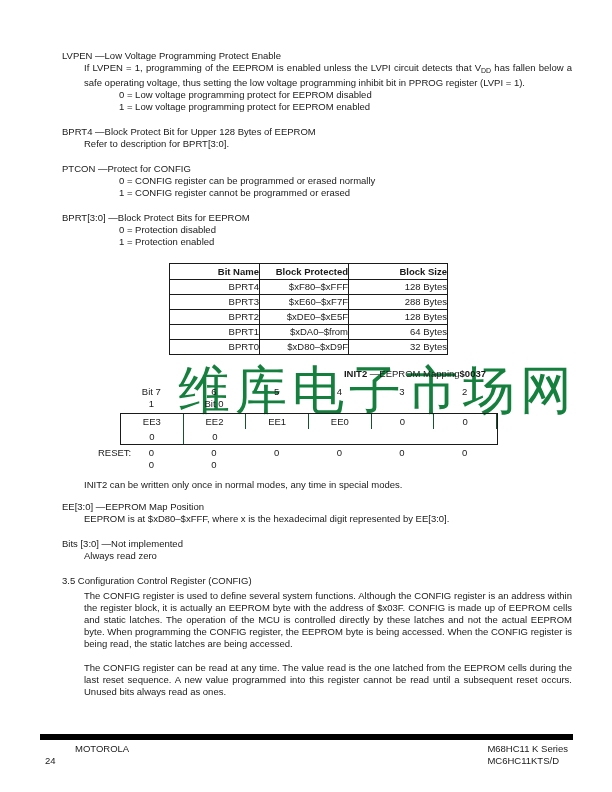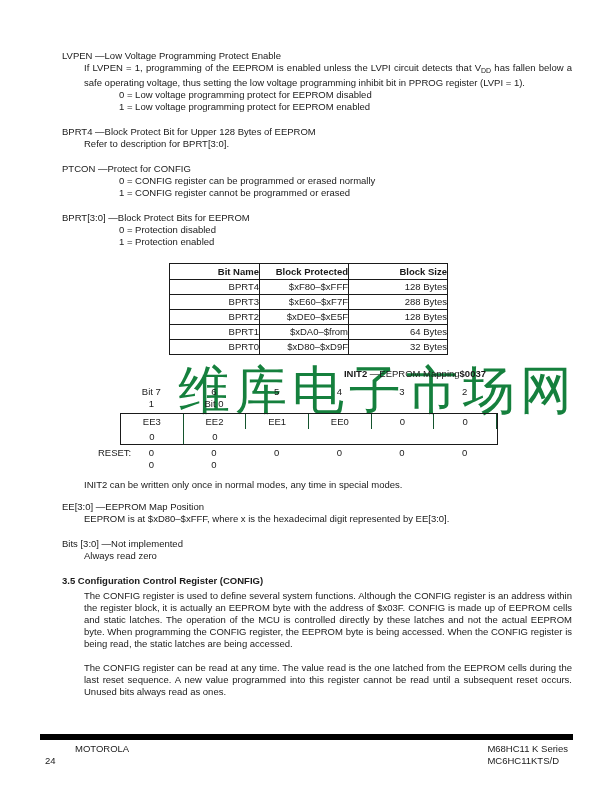--- a/index.html
+++ b/index.html
@@ -48,21 +48,21 @@
   .reg-grid { display: grid; grid-template-columns: repeat(6, 1fr); width: 376px; margin-left: 58px; }
   .reg-grid > div { text-align: center; }
   .reg-headers { margin-bottom: 3px; }
   .reg-box { border: 1.5px solid #1a1a1a; }
   .reg-box > div { height: 15px; line-height: 15px; border-right: 1px solid #14532d; }
   .reg-box > div:last-child { border-right: none; }
   .reg-reset-row { position: relative; margin-top: 2px; }
   .reg-reset-label { position: absolute; left: 0; top: 0; margin-left: 36px; }
   .reg-note { margin: 8px 0 0 22px; }
 
-  .heading35 { font-weight: bold; margin: 0 0 3px 0; }
+  .heading35 { font-weight: normal; margin: 0 0 3px 0; }
   .para { margin: 0 0 12px 12px; margin-left: 22px; text-align: justify; }
 
   
   .footer-bar { position: absolute; left: 40px; top: 734px; width: 533px; height: 6px; background: #000; z-index: 1; }
   .footer-left { position: absolute; left: 45px; top: 743px; z-index: 1; }
   .footer-left .l1 { margin-left: 30px; }
   .footer-right { position: absolute; right: 44px; top: 743px; text-align: left; z-index: 1; }
 </style>
 </head>
 <body>

